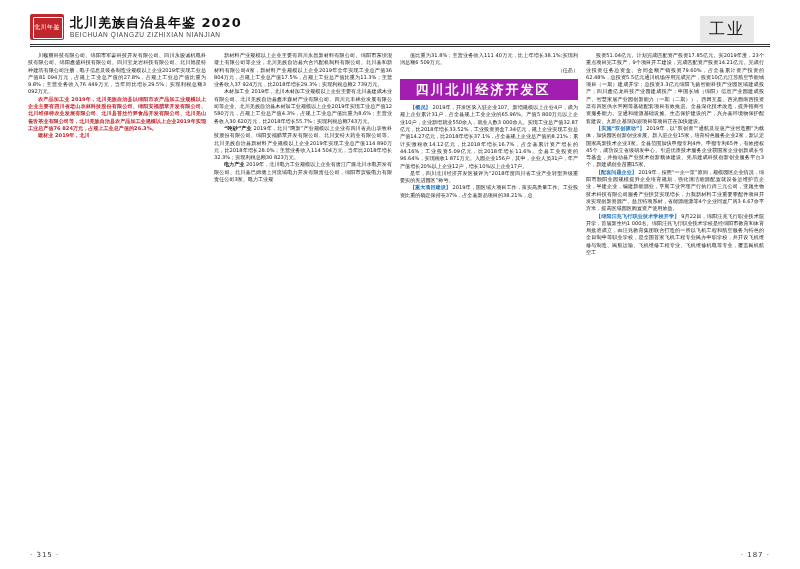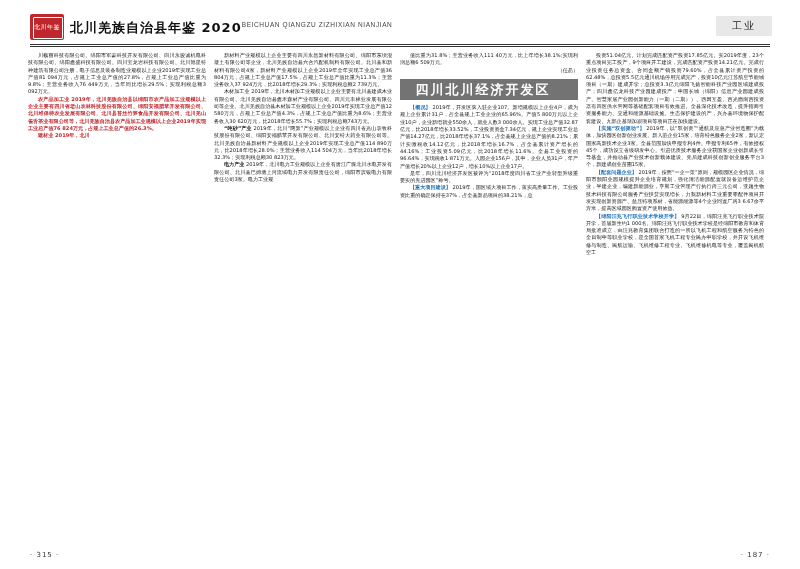--- a/index.html
+++ b/index.html
@@ -32,36 +32,36 @@
     content:"";
     position:absolute;left:3px;top:3px;width:28px;height:20px;
     border:1px solid #ffffff;
     border-radius:1px;
   }
   .logo .cn{
     position:absolute;left:0;top:0;width:34px;height:26px;
     color:#fff;font-size:6px;line-height:26px;text-align:center;
     letter-spacing:0.5px;
   }
-  .mh-text{display:flex;flex-direction:row;justify-content:space-between;}
+  .mh-text{display:flex;flex-direction:column;justify-content:space-between;}
   .mh-title{
     font-family:"DejaVu Sans","Liberation Sans",sans-serif;
     font-size:13px;color:#111;font-weight:bold;letter-spacing:1px;
     line-height:15px;
   }
   .mh-sub{
     font-size:6.5px;color:#444;letter-spacing:0.6px;line-height:9px;
     font-family:"Liberation Sans",sans-serif;
   }
   .section-tab{
-    position:absolute;right:28px;top:16px;
+    position:absolute;right:46px;top:16px;
     background:#e8e8e8;
     color:#222;
-    font-size:10px;
-    padding:3px 16px;
+    font-size:16px;
+    padding:3px 9px;
     letter-spacing:2px;
   }
   .rule{
     position:absolute;left:30px;right:30px;top:44px;
     height:1px;background:#333;
   }
   .rule:after{
     content:"";position:absolute;left:0;right:0;top:2px;height:1px;background:#333;
   }
   
@@ -102,21 +102,21 @@
     margin:2px 0 0 0;
   }
   .boxhead .mark{
     color:#1f6fb5;
     font-weight:bold;
   }
   .right-sign{text-align:right;text-indent:0;margin-top:1px;}
   
   .banner{
     margin:5px 0 4px 0;
-    background:#737373;
+    background:#a21caf;
     color:#ffffff;
     font-size:13px;
     font-weight:bold;
     letter-spacing:2px;
     text-align:center;
     padding:7px 12px 7px 0;
     text-indent:0;
   }
   
   .folio{

